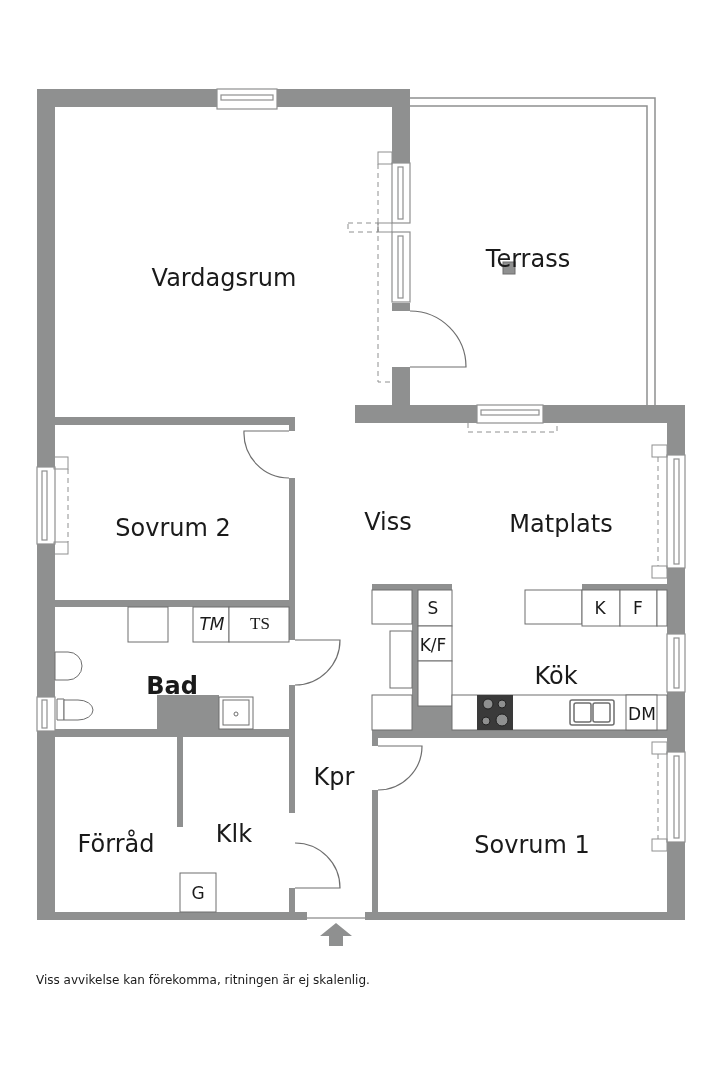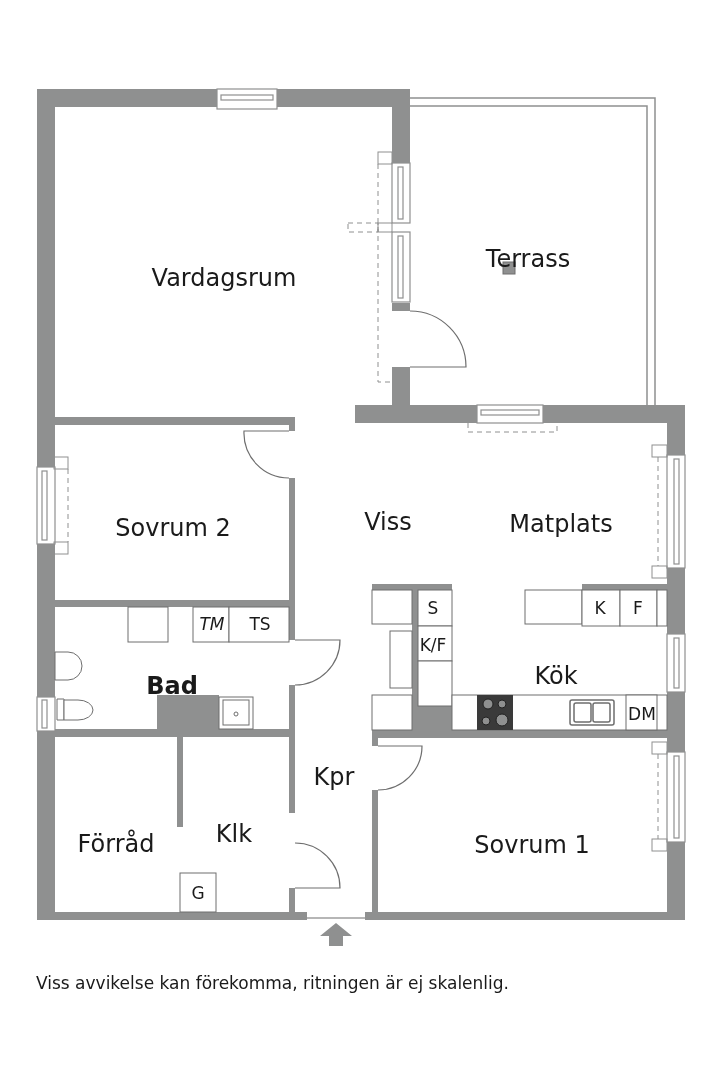--- a/index.html
+++ b/index.html
@@ -3,21 +3,21 @@
 <meta charset="utf-8">
 <style>
   html, body { margin: 0; padding: 0; background: #ffffff; }
   body { width: 720px; height: 1080px; position: relative; overflow: hidden;
          font-family: "DejaVu Sans", "Liberation Sans", sans-serif; }
   #plan { position: absolute; left: 0; top: 0; width: 720px; height: 1080px; }
   .room-label { position: absolute; font-size: 24px; color: #1a1a1a; white-space: nowrap;
                 transform: translate(-50%, -50%); font-family: "DejaVu Sans", sans-serif; margin-top: 16px; }
   .fixture-label { position: absolute; font-size: 17px; color: #1a1a1a; white-space: nowrap;
                    transform: translate(-50%, -50%); }
-  .disclaimer { position: absolute; left: 36px; top: 973px; font-size: 17px; color: #1a1a1a;
+  .disclaimer { position: absolute; left: 36px; top: 973px; font-size: 12px; color: #1a1a1a;
                 font-family: "DejaVu Sans", sans-serif; }
 </style>
 </head>
 <body>
 
 <svg id="plan" viewBox="0 0 720 1080" xmlns="http://www.w3.org/2000/svg">
   <g fill="#8f9090" stroke="none">
 
     <rect x="37" y="89" width="373" height="18"></rect>
     <rect x="37" y="89" width="18" height="640"></rect>
@@ -159,21 +159,21 @@
 <div class="room-label" style="left:388px;top:506px;">Viss</div>
 <div class="room-label" style="left:561px;top:508px;">Matplats</div>
 <div class="room-label" style="left:172px;top:670px;font-weight:bold;">Bad</div>
 <div class="room-label" style="left:556px;top:660px;">Kök</div>
 <div class="room-label" style="left:334px;top:761px;">Kpr</div>
 <div class="room-label" style="left:116px;top:828px;text-align:center;">Förråd</div>
 <div class="room-label" style="left:234px;top:818px;">Klk</div>
 <div class="room-label" style="left:532px;top:829px;">Sovrum 1</div>
 
 <div class="fixture-label" style="left:212px;top:624px;font-style:italic;">TM</div>
-<div class="fixture-label" style="left:260px;top:624px;">TS</div>
+<div class="fixture-label" style="left:260px;top:624px;font-family:Liberation Serif, serif;">TS</div>
 <div class="fixture-label" style="left:433px;top:608px;">S</div>
 <div class="fixture-label" style="left:433px;top:645px;">K/F</div>
 <div class="fixture-label" style="left:600px;top:608px;">K</div>
 <div class="fixture-label" style="left:638px;top:608px;">F</div>
 <div class="fixture-label" style="left:642px;top:714px;">DM</div>
 <div class="fixture-label" style="left:198px;top:893px;">G</div>
 
 <div class="disclaimer">Viss avvikelse kan förekomma, ritningen är ej skalenlig.</div>
 
 </body></html>

